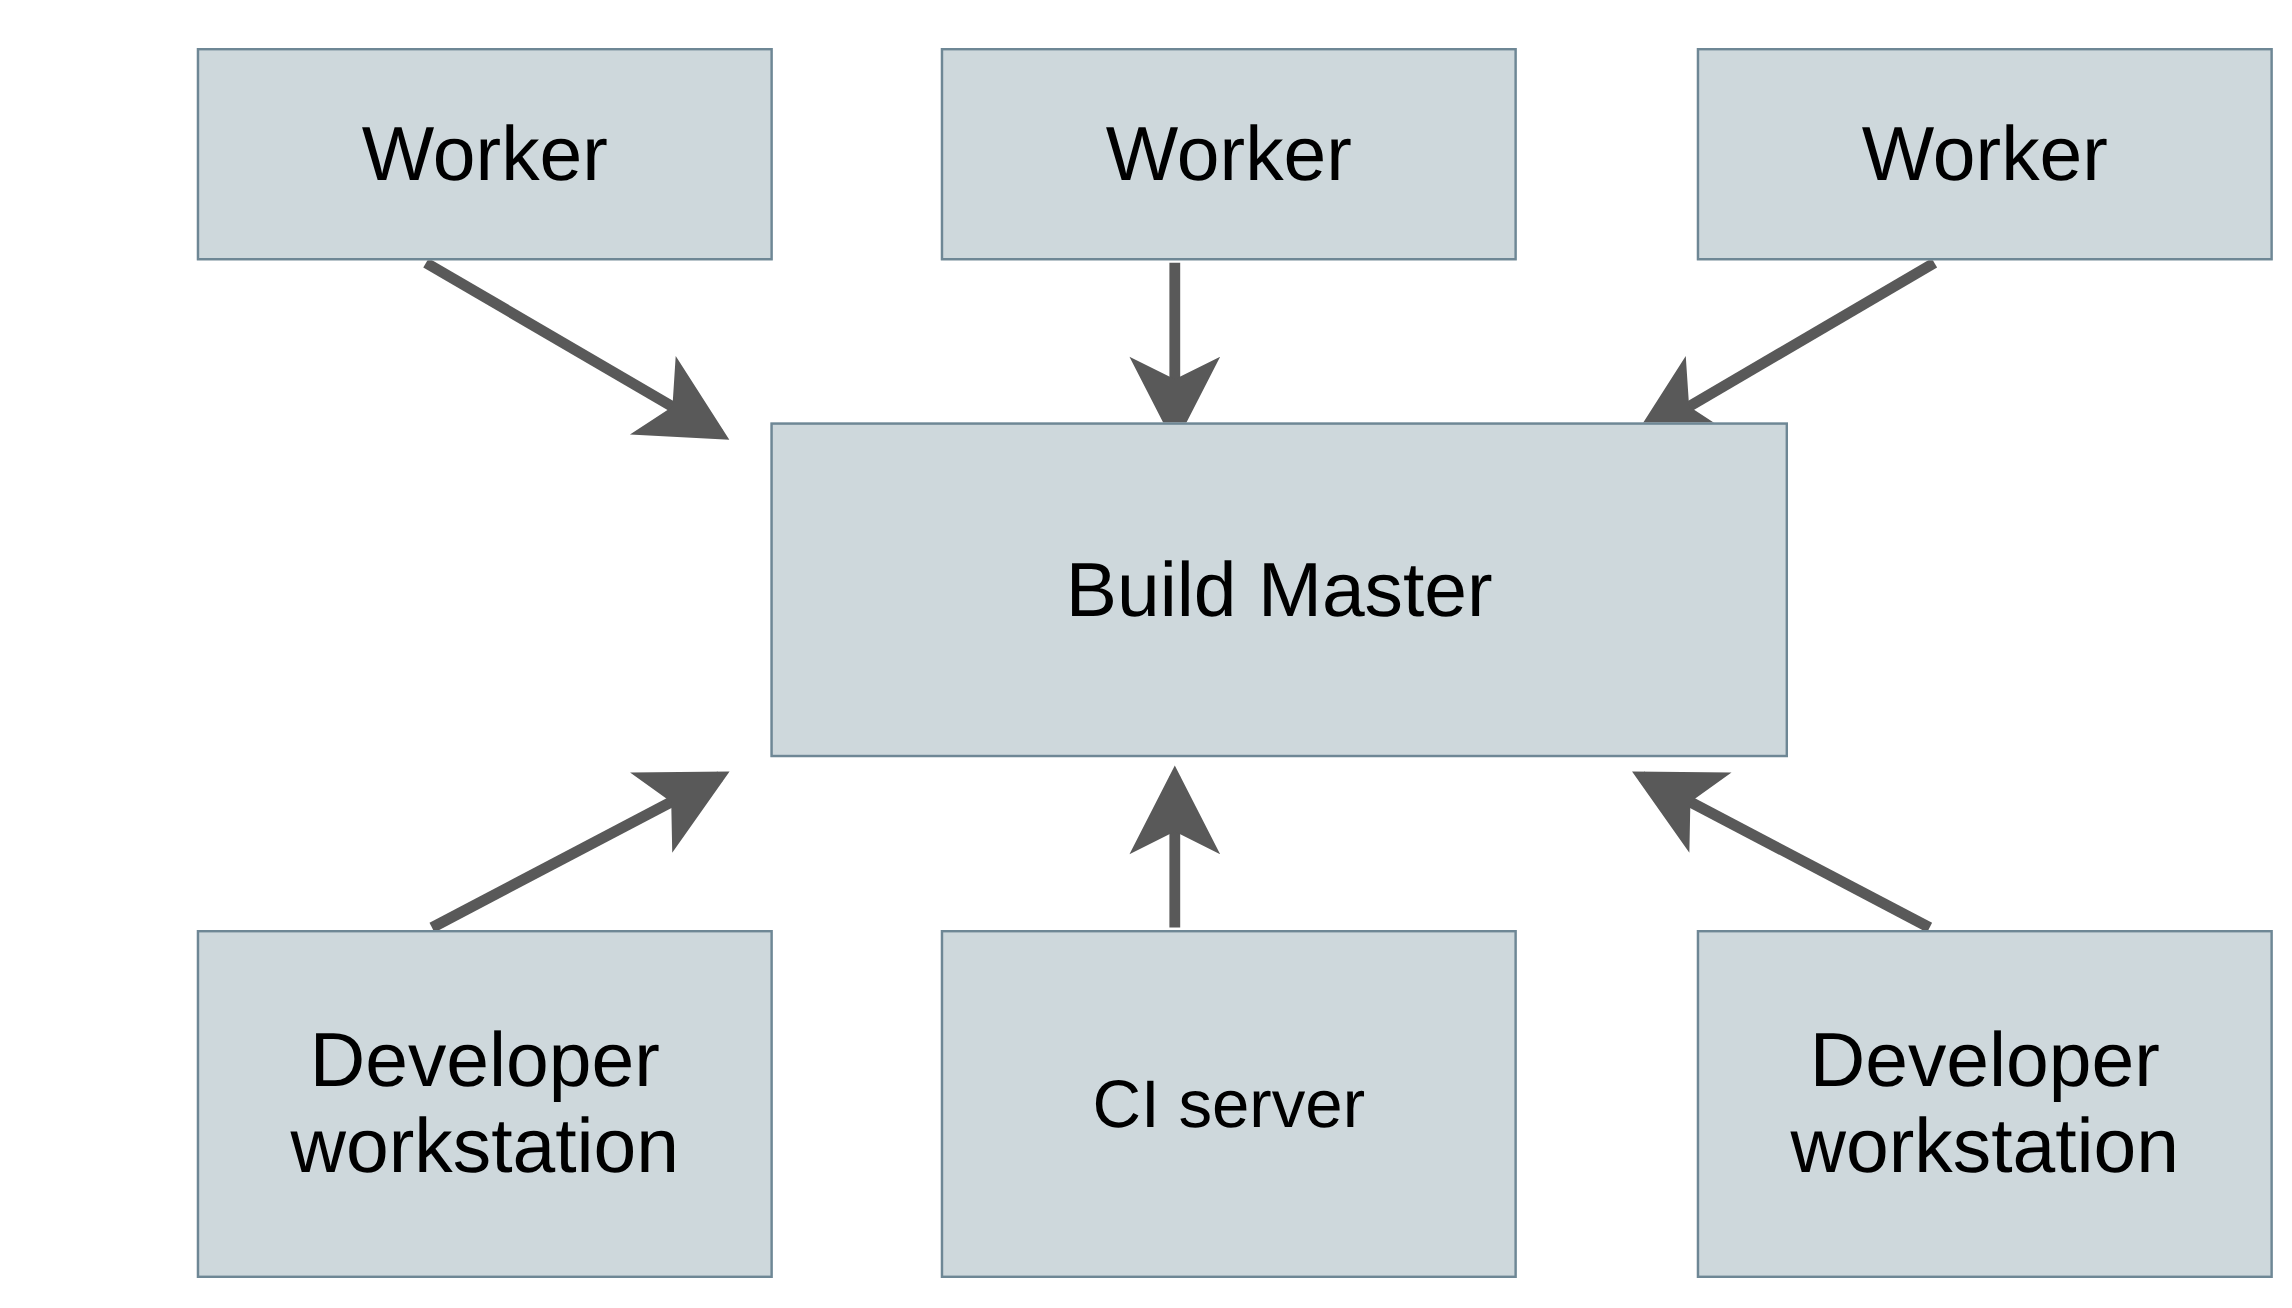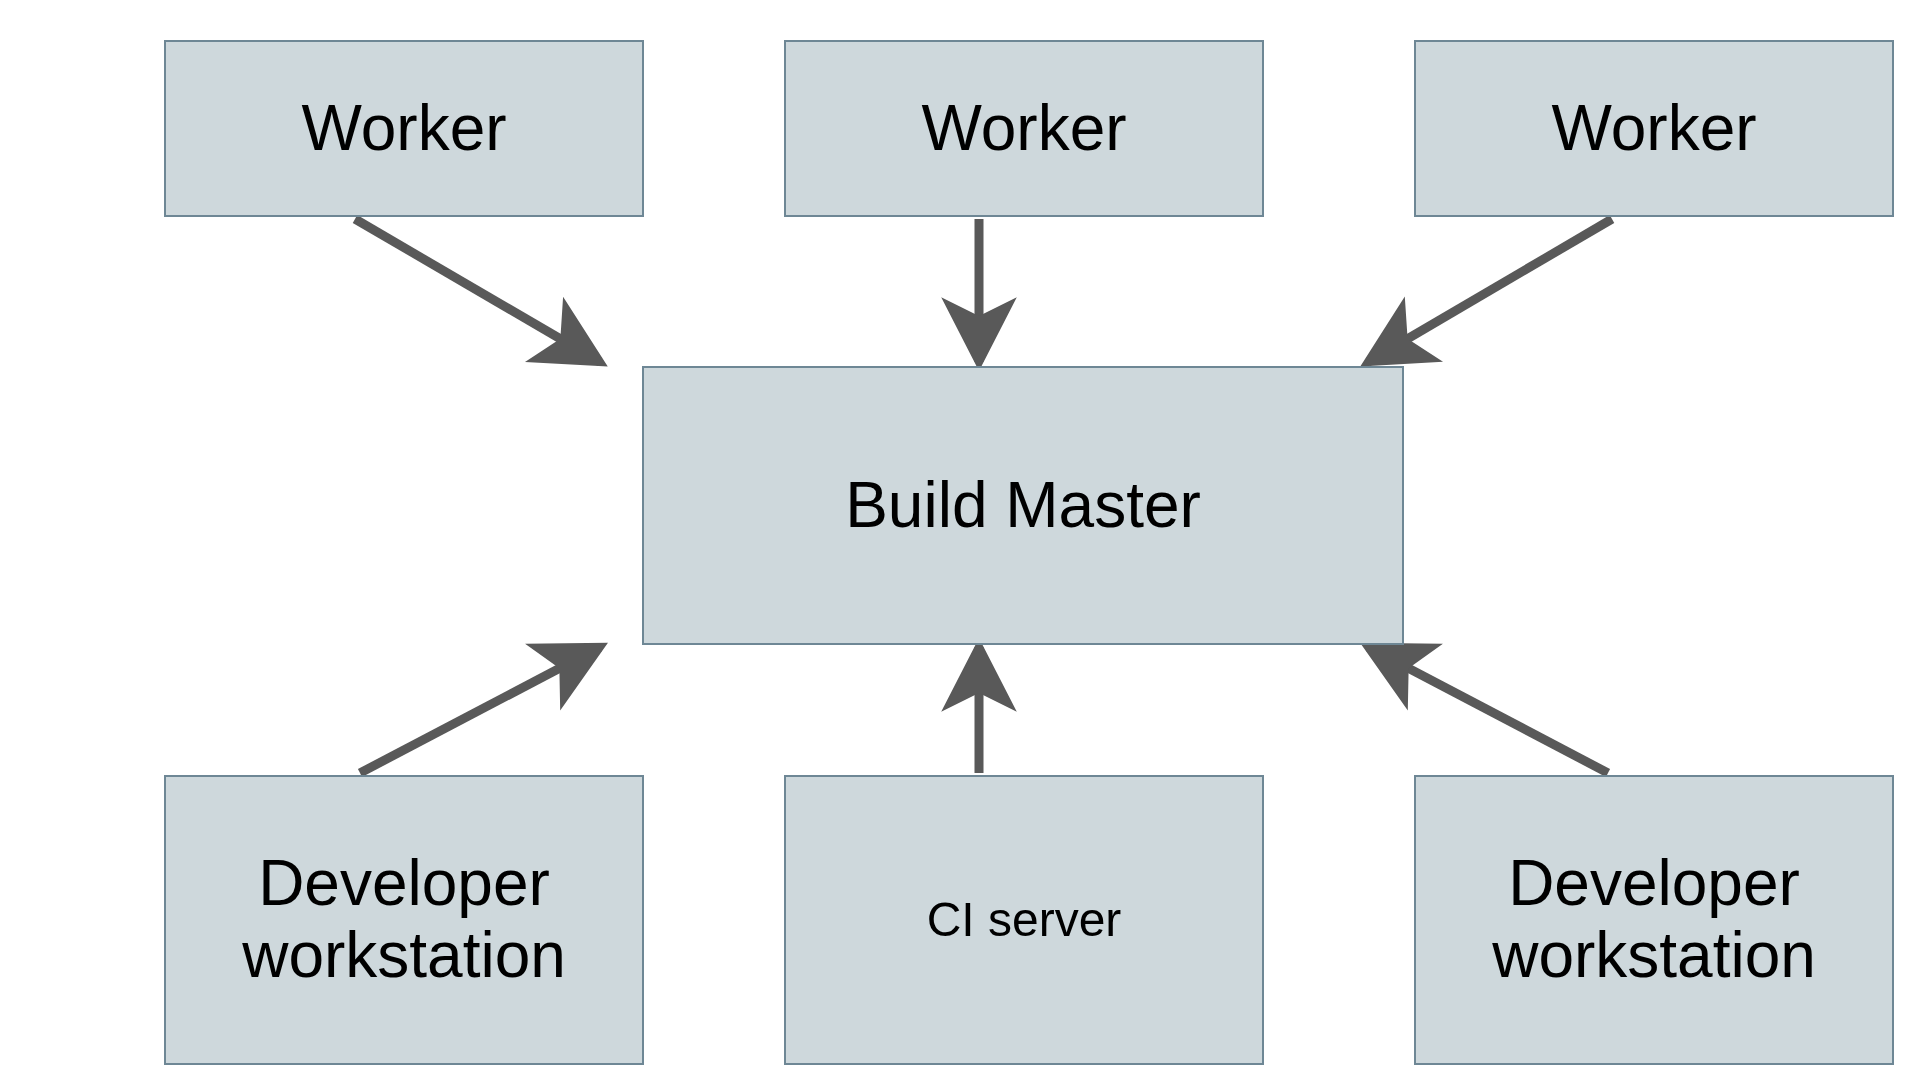--- a/index.html
+++ b/index.html
@@ -43,24 +43,24 @@
   }
   .node-label {
     display: block;
     padding: 0 10px;
   }
   
   #node-worker-1 { left: 120px;  top: 40px;  width: 480px; height: 177px; font-size: 64px; }
   #node-worker-2 { left: 740px;  top: 40px;  width: 480px; height: 177px; font-size: 64px; }
   #node-worker-3 { left: 1370px; top: 40px;  width: 480px; height: 177px; font-size: 64px; }
   
-  #node-build-master { left: 598px; top: 366px; width: 762px; height: 279px; font-size: 64px; }
+  #node-build-master { left: 598px; top: 352px; width: 848px; height: 279px; font-size: 64px; }
   
   #node-dev-ws-left  { left: 120px;  top: 775px; width: 480px; height: 290px; font-size: 64px; }
-  #node-ci-server    { left: 740px;  top: 775px; width: 480px; height: 290px; font-size: 48px; }
+  #node-ci-server    { left: 740px;  top: 775px; width: 480px; height: 290px; font-size: 56px; }
   #node-dev-ws-right { left: 1370px; top: 775px; width: 480px; height: 290px; font-size: 64px; }
 </style>
 </head>
 <body>
 
 <div id="canvas">
 
   <svg id="edge-layer" viewBox="0 0 1910 1090">
     <defs>
 

